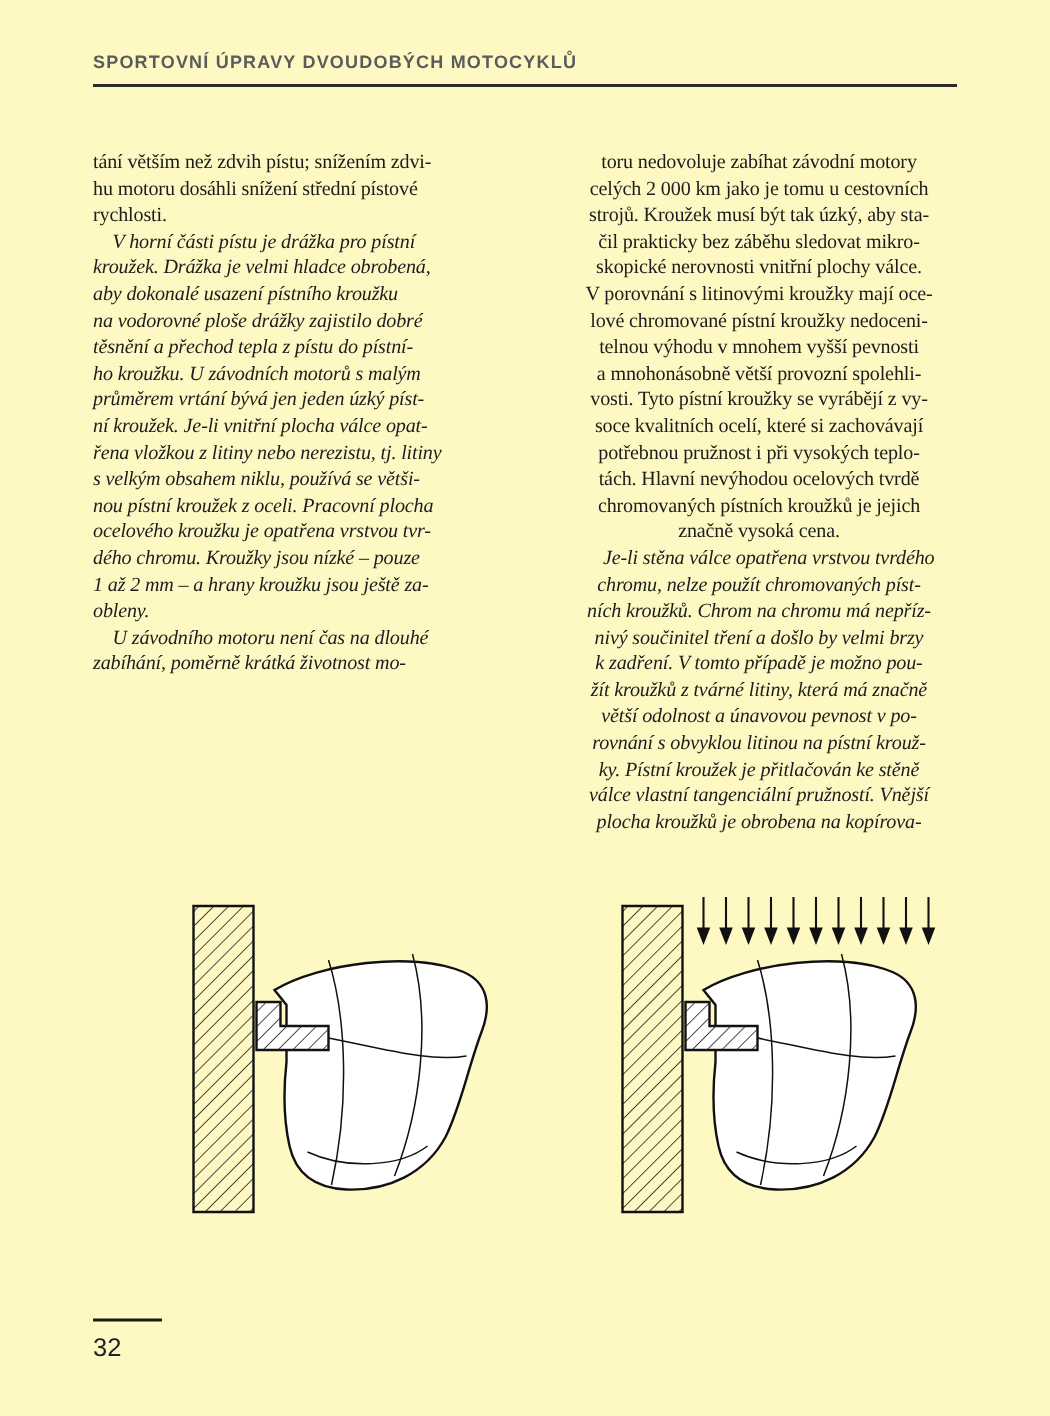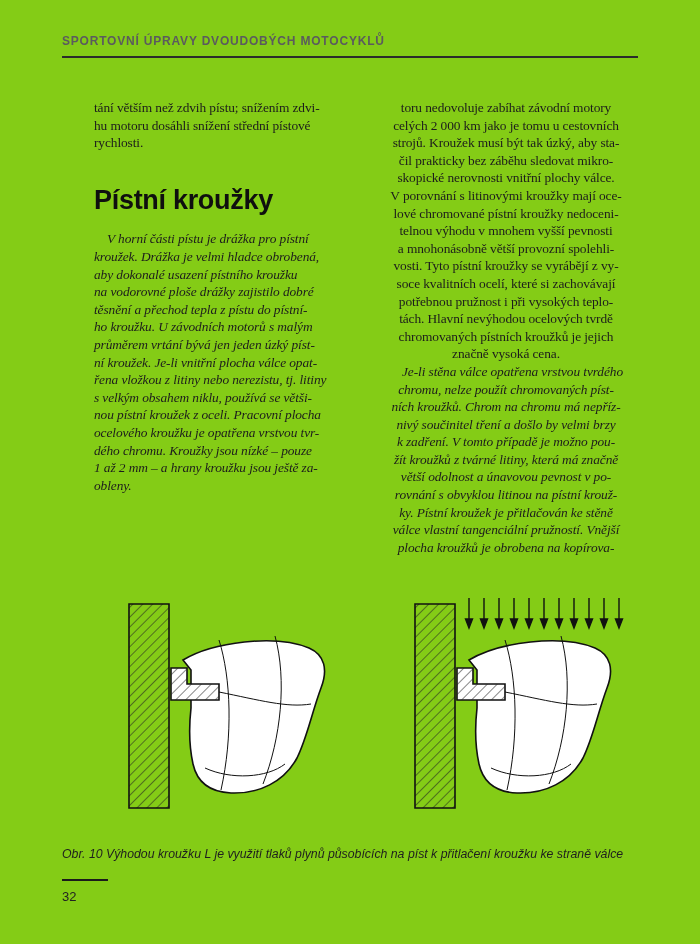--- a/index.html
+++ b/index.html
@@ -1,83 +1,84 @@
 <!DOCTYPE html>
 <html><head>
 <meta charset="utf-8">
 <style>
   * { margin:0; padding:0; box-sizing:border-box; }
   html,body { background:#e9e9e9; }
   .page {
     position:relative; width:700px; height:944px; margin:0 auto;
-    background:#84cc16; overflow:hidden;
+    background:#fef9c3; overflow:hidden;
     font-family:"Liberation Serif", serif; color:#1c1c1c;
   }
   .running-head {
     position:absolute; left:62px; top:34px; width:576px;
     font-family:"Liberation Sans", sans-serif; font-size:12px; font-weight:bold;
     letter-spacing:0.8px; color:#5b5b5e;
   }
   .head-rule { position:absolute; left:62px; top:56px; width:576px; height:2px; background:#2b2b2b; }
   .col {
     position:absolute; top:99px; width:292px;
     font-size:13.4px; line-height:17.6px; letter-spacing:-0.1px;
   }
-  .col-left  { left:62px;margin-left:32px; }
+  .col-left  { left:62px; }
   .col-right { left:360px;text-align:center; }
   .col p { white-space:pre-line; }
   p.indent { text-indent:13px;font-style:italic; }
   h1.section {
     font-family:"Liberation Sans", sans-serif; font-size:27px; font-weight:bold;
     color:#0f0f0f; letter-spacing:-0.3px; margin:40px 0 21px 0;
   }
   .figure {
     position:absolute; left:62px; top:596px; width:576px; height:242px;
     display:flex; justify-content:center; align-items:flex-start; gap:14px;
   }
   .caption {
     position:absolute; left:62px; top:847px; width:600px; white-space:nowrap;
     font-family:"Liberation Sans", sans-serif; font-style:italic;
     font-size:12.3px; color:#1e1e1e;
   }
   .footer-rule { position:absolute; left:62px; top:879px; width:46px; height:2px; background:#1b1b1b; }
   .page-number {
     position:absolute; left:62px; top:889px;
-    font-family:"Liberation Sans", sans-serif; font-size:13px; color:#222;
+    font-family:"Liberation Sans", sans-serif; font-size:17px; color:#222;
   }
   svg line, svg path, svg rect, svg polygon { vector-effect:non-scaling-stroke; }
 </style>
 </head>
 <body>
 
 <div class="page">
 
   <div class="running-head">SPORTOVNÍ ÚPRAVY DVOUDOBÝCH MOTOCYKLŮ</div>
   <div class="head-rule"></div>
 
   <div class="col col-left">
     <p>tání větším než zdvih pístu; snížením zdvi-
 hu motoru dosáhli snížení střední pístové
 rychlosti.</p>
-    <h1 class="section">Pístní kroužky</h1>
     <p class="indent">V horní části pístu je drážka pro pístní
 kroužek. Drážka je velmi hladce obrobená,
 aby dokonalé usazení pístního kroužku
 na vodorovné ploše drážky zajistilo dobré
 těsnění a přechod tepla z pístu do pístní-
 ho kroužku. U závodních motorů s malým
 průměrem vrtání bývá jen jeden úzký píst-
 ní kroužek. Je-li vnitřní plocha válce opat-
 řena vložkou z litiny nebo nerezistu, tj. litiny
 s velkým obsahem niklu, používá se větši-
 nou pístní kroužek z oceli. Pracovní plocha
 ocelového kroužku je opatřena vrstvou tvr-
 dého chromu. Kroužky jsou nízké – pouze
 1 až 2 mm – a hrany kroužku jsou ještě za-
 obleny.</p>
+    <p class="indent">U závodního motoru není čas na dlouhé
+zabíhání, poměrně krátká životnost mo-</p>
   </div>
 
   <div class="col col-right">
     <p>toru nedovoluje zabíhat závodní motory
 celých 2 000 km jako je tomu u cestovních
 strojů. Kroužek musí být tak úzký, aby sta-
 čil prakticky bez záběhu sledovat mikro-
 skopické nerovnosti vnitřní plochy válce.
 V porovnání s litinovými kroužky mají oce-
 lové chromované pístní kroužky nedoceni-
@@ -155,18 +156,17 @@
       <path d="M148,44 C160,82 162,140 150,194" fill="none" stroke="#111" stroke-width="1"></path>
       <path d="M204,40 C216,84 210,142 192,188" fill="none" stroke="#111" stroke-width="1"></path>
       <path d="M148,96 C188,104 216,112 240,108" fill="none" stroke="#111" stroke-width="1"></path>
       <path d="M134,172 C160,184 196,182 214,168" fill="none" stroke="#111" stroke-width="1"></path>
       <path d="M100,72 L116,72 L116,88 L148,88 L148,104 L100,104 Z" fill="#ffffff" stroke="#111" stroke-width="1.6"></path>
       <path d="M100,72 L116,72 L116,88 L148,88 L148,104 L100,104 Z" fill="url(#hatchB)" stroke="none"></path>
     </svg>
 
   </div>
 
-  <div class="caption">Obr. 10 Výhodou kroužku L je využití tlaků plynů působících na píst k přitlačení kroužku ke straně válce</div>
 
   <div class="footer-rule"></div>
   <div class="page-number">32</div>
 
 </div>
 
 </body></html>

